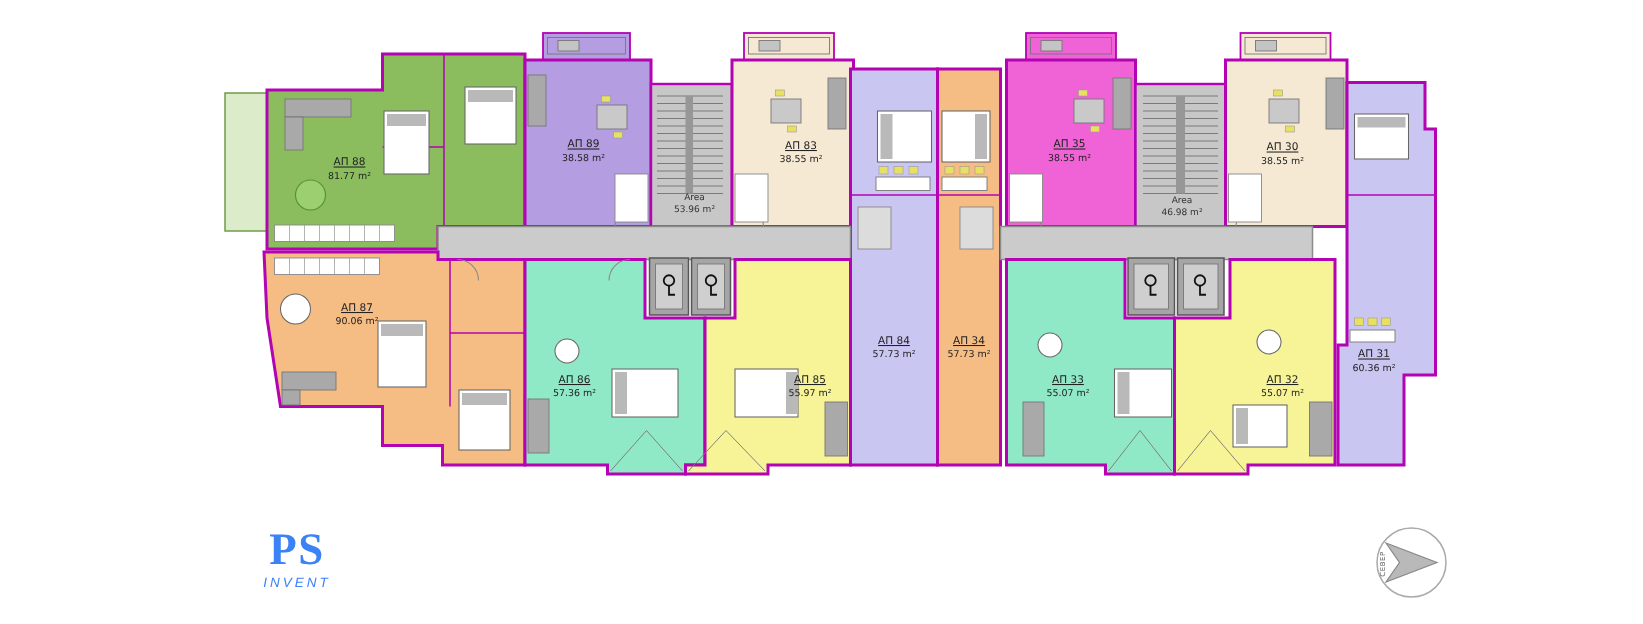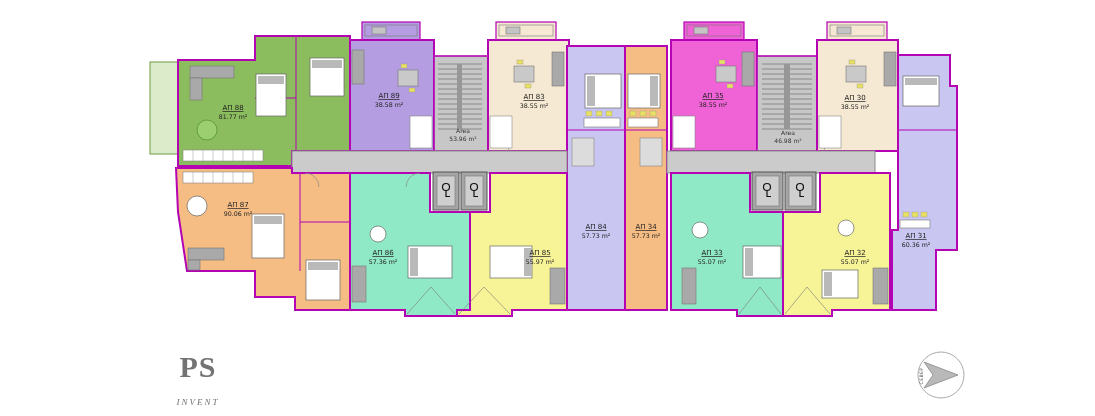--- a/index.html
+++ b/index.html
@@ -7,22 +7,22 @@
          font-family:"DejaVu Sans",sans-serif;}
   svg text{font-family:"DejaVu Sans",sans-serif;}
   .apt-id{font-size:7px;fill:#222;text-anchor:middle;text-decoration:underline;}
   .apt-area{font-size:6.3px;fill:#222;text-anchor:middle;}
   .core-id{font-size:6px;fill:#333;text-anchor:middle;}
   .core-area{font-size:6px;fill:#333;text-anchor:middle;}
   .compass-label{font-size:4.6px;fill:#555;text-anchor:middle;letter-spacing:.4px;}
   #logo{position:absolute;left:172px;top:352px;width:52px;text-align:center;}
   #logo .ps{font-family:"Liberation Serif","DejaVu Serif",serif;font-weight:bold;
             font-size:30px;line-height:30px;letter-spacing:1px;}
-  #logo .invent{font-family:Liberation Serif, serif;font-style:italic;
-            font-size:9px;letter-spacing:2px;margin-top:15px;}
+  #logo .invent{font-family:Liberation Sans, sans-serif;font-style:italic;
+            font-size:9px;letter-spacing:2px;margin-top:1px;}
 </style>
 </head>
 <body>
 
 <div id="stage">
 
 <svg width="1095" height="416" viewBox="0 0 1095 416">
 
   <g stroke-linejoin="miter">
 
@@ -253,18 +253,18 @@
   </g>
 
   <g>
     <circle cx="941" cy="375" r="23" fill="#ffffff" stroke="#aaaaaa" stroke-width="1"></circle>
     <polygon points="924,362 958,375 924,388 933,375" fill="#b9b9b9" stroke="#888" stroke-width="0.8"></polygon>
     <text x="923" y="376" class="compass-label" transform="rotate(-90 923 376)">СЕВЕР</text>
   </g>
 </svg>
 
 
-<div id="logo" style="color: #737373;">
+<div id="logo" style="color: #3b82f6;">
   <div class="ps">PS</div>
   <div class="invent">INVENT</div>
 </div>
 
 </div>
 
 </body></html>

